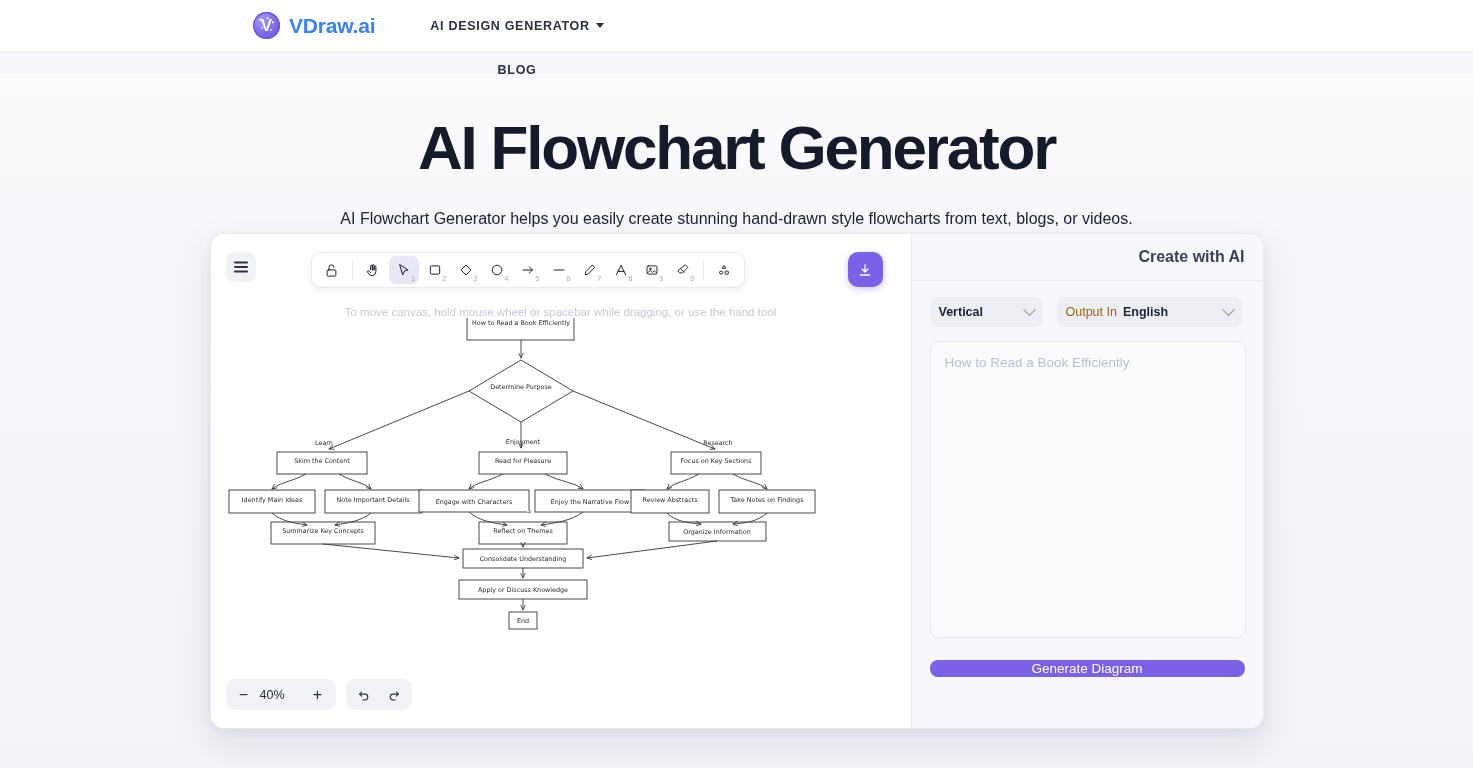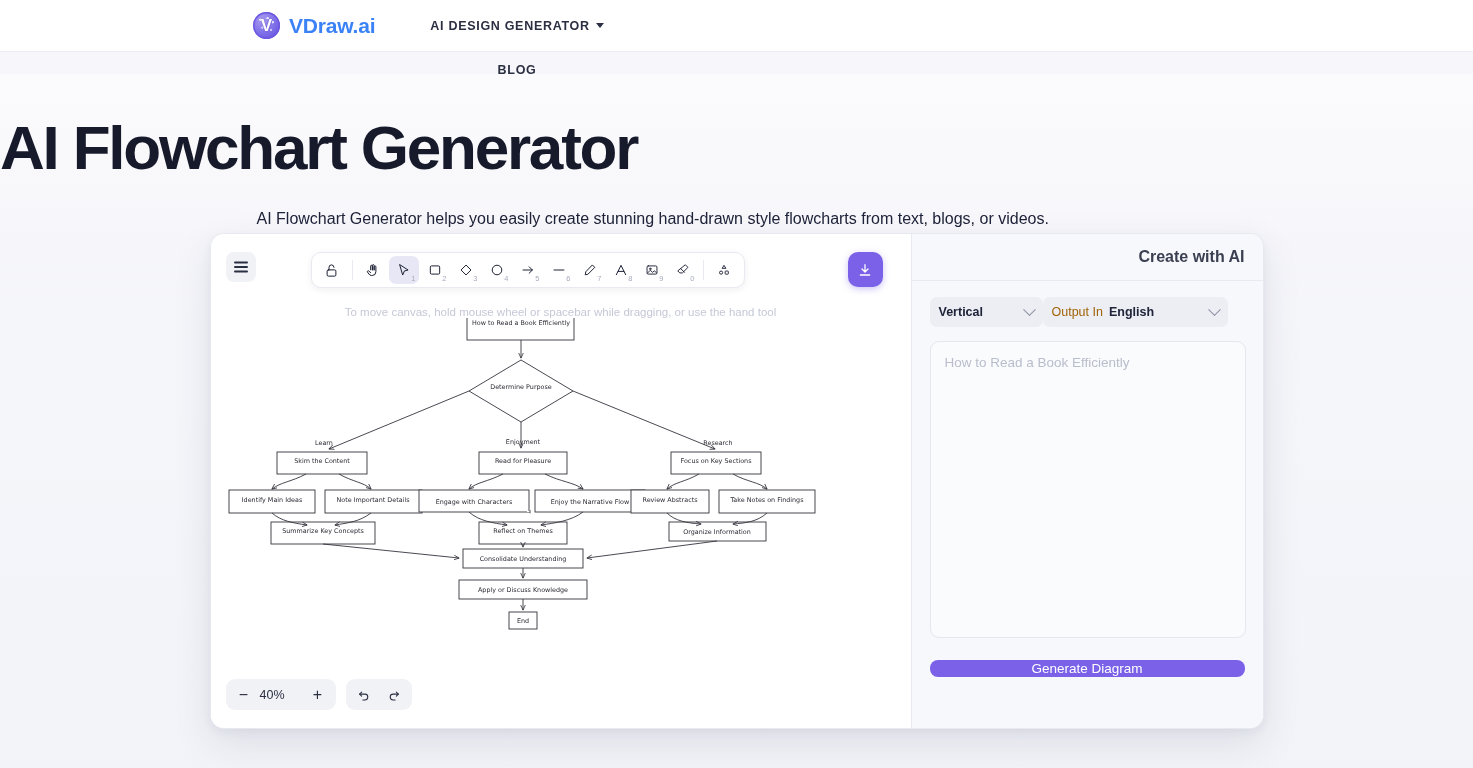--- a/index.html
+++ b/index.html
@@ -85,21 +85,21 @@
     border-left: 4px solid transparent;
     border-right: 4px solid transparent;
     border-top: 5px solid #2b2f42;
     display: inline-block;
   }
 
   
   .hero {
     background: linear-gradient(180deg,#fbfbfd 0%, #f7f7fb 100%);
     padding-top: 8px;
-    text-align: left;
+    text-align: center;
   }
   .hero-title {
     font-size: 62px;
     font-weight: bold;
     letter-spacing: -2.2px;
     color: #161a2b;
     line-height: 1.15;
     padding-top: 30px;
   }
   .hero-sub {
@@ -258,21 +258,21 @@
     padding: 0 18px;
     border-bottom: 1px solid #e9eaf1;
     justify-content: flex-end;
   }
   .panel-title {
     font-size: 16px;
     font-weight: bold;
     color: #3b3f52;
   }
   .panel-body { padding: 16px 18px 0 18px; }
-  .selects { display: flex; }
+  .selects { display: flex; gap: 14px; }
   .select {
     height: 30px;
     background: #eceef3;
     border-radius: 7px;
     display: flex;
     align-items: center;
     padding: 0 9px;
     gap: 6px;
     cursor: pointer;
     font-size: 12.5px;

